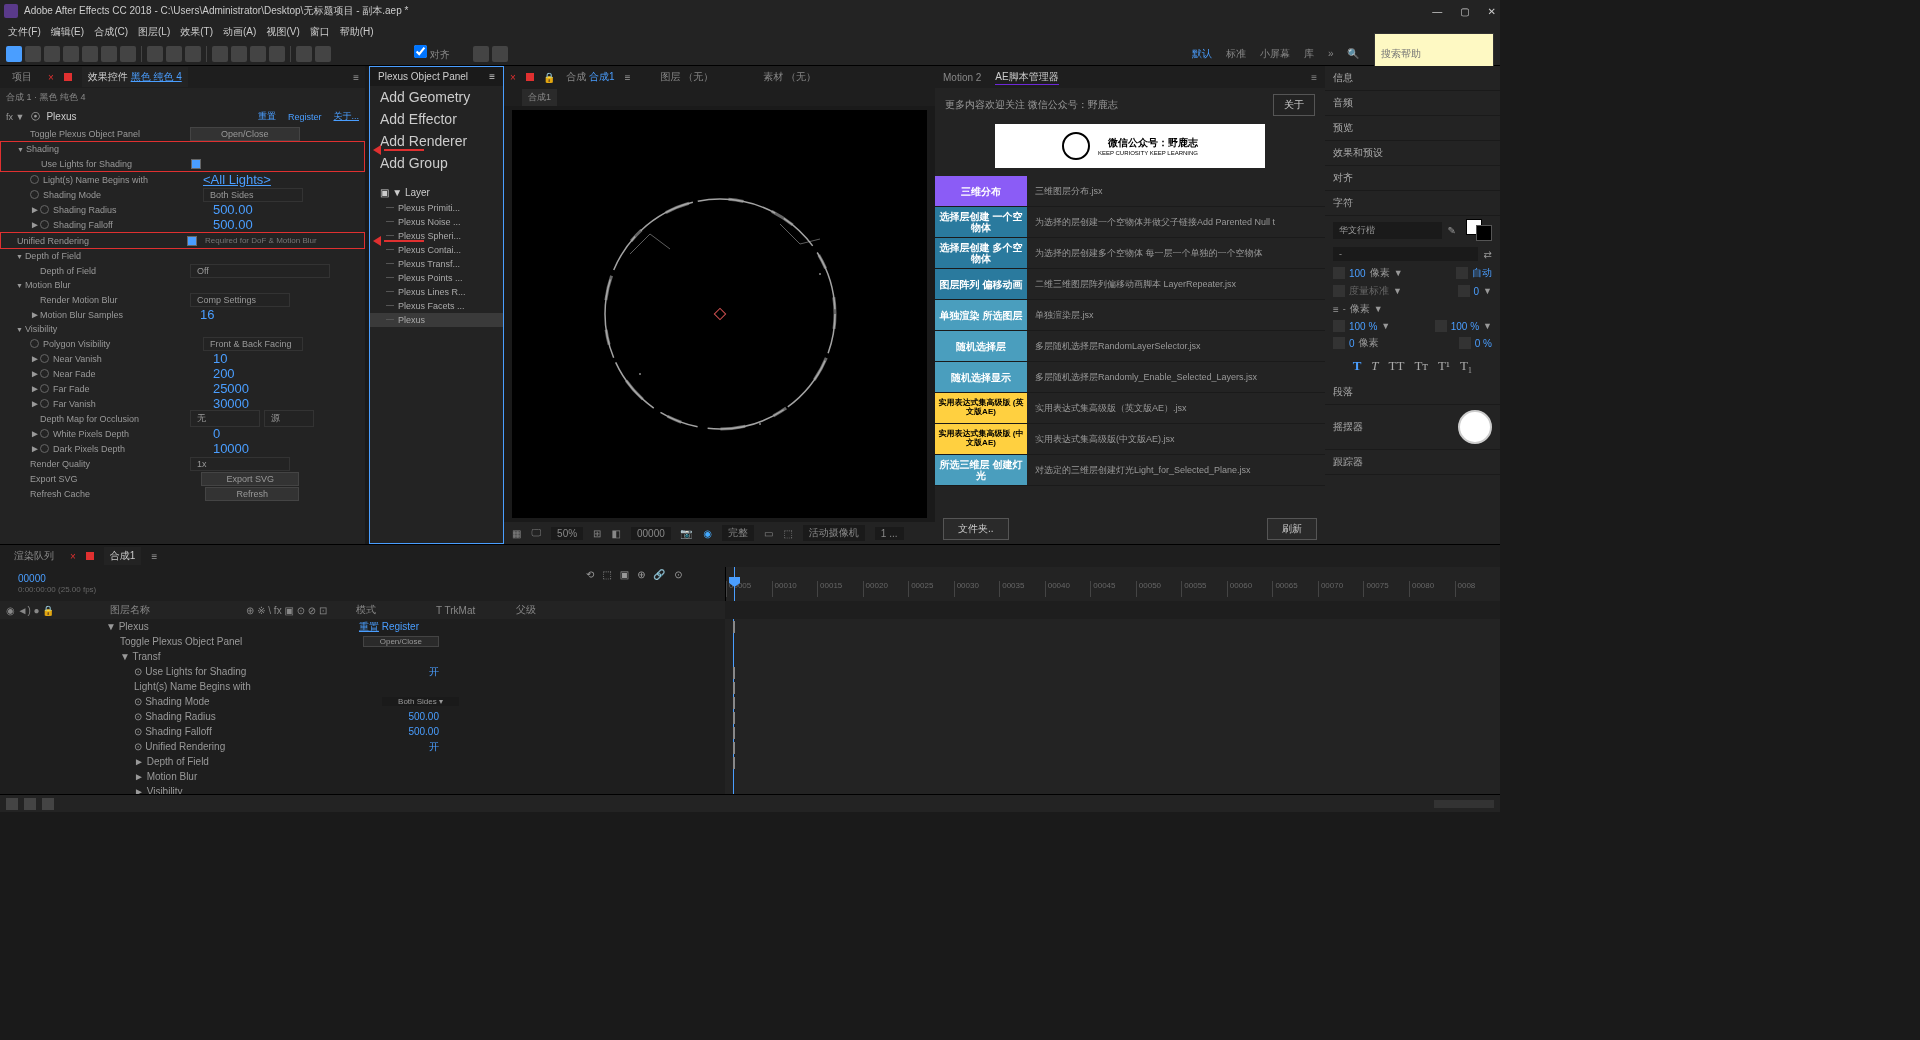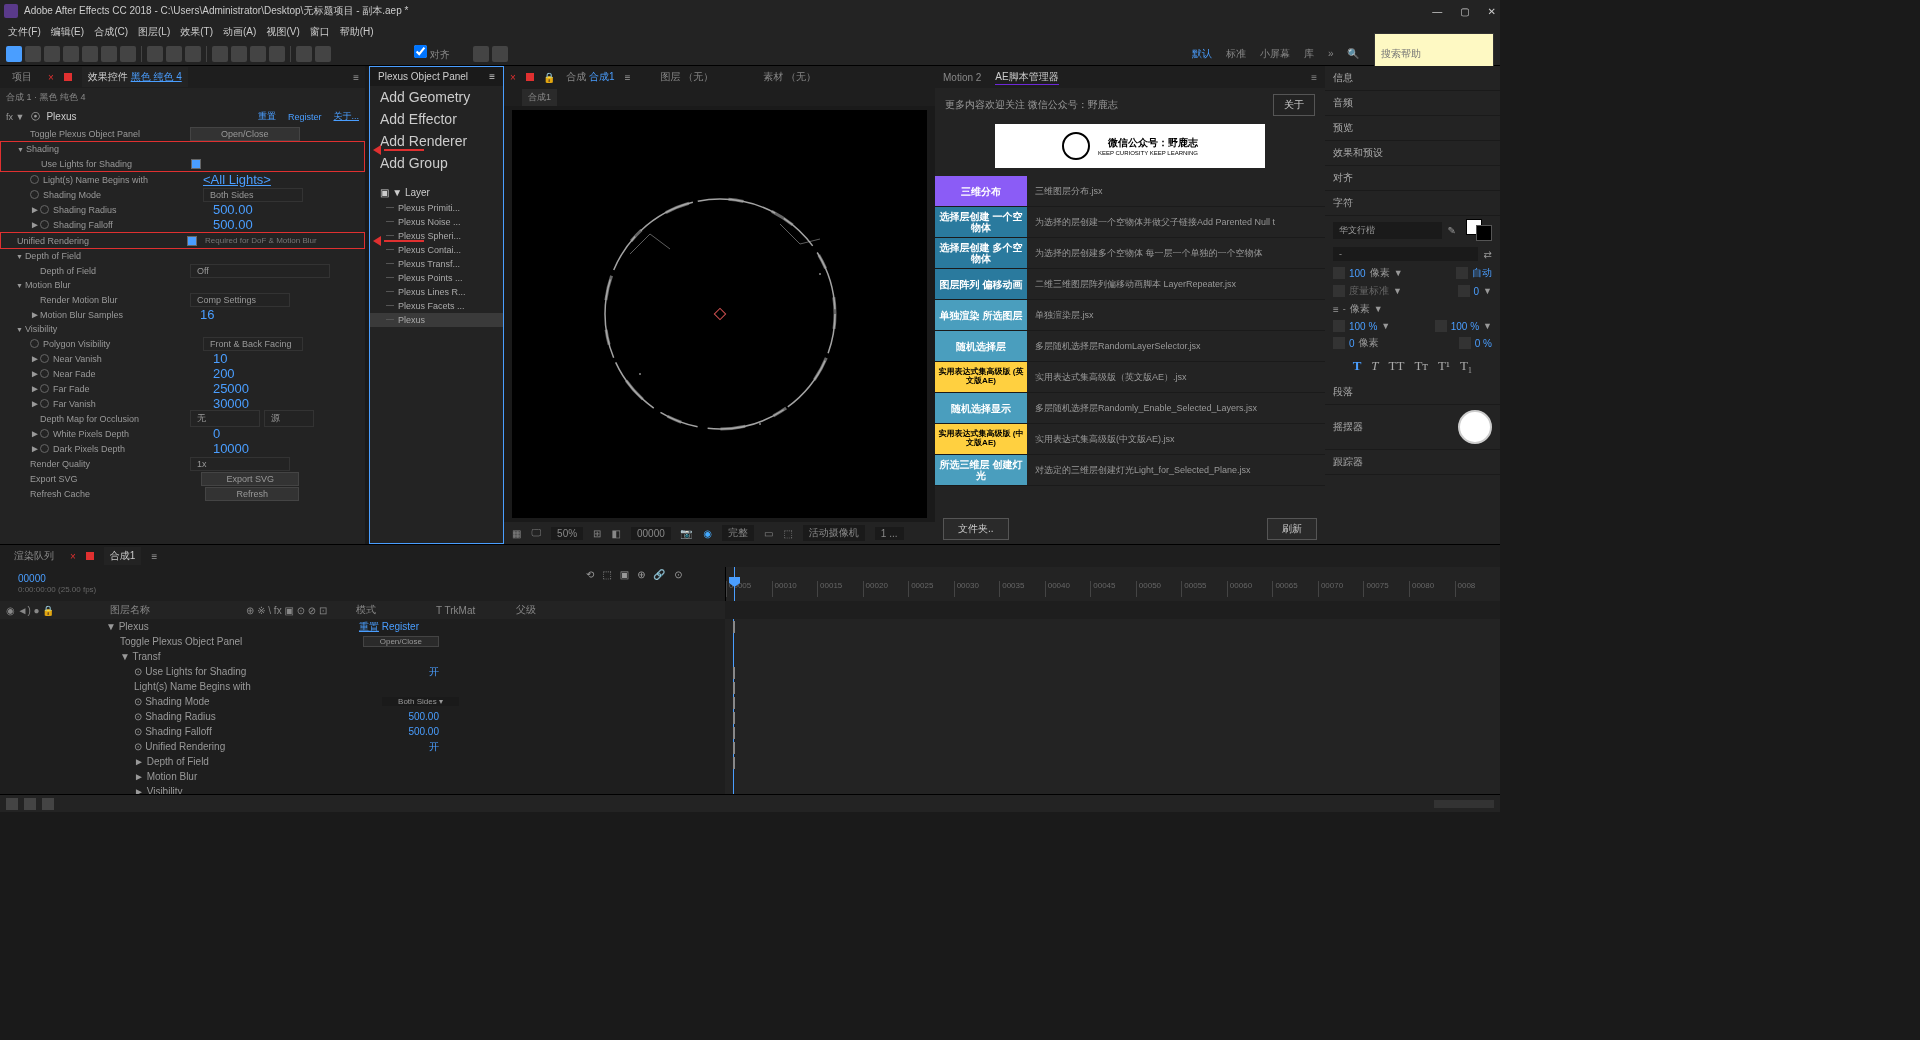--- a/index.html
+++ b/index.html
@@ -374,27 +374,27 @@
         <div class="scriptrow">
           <div class="tag c3">单独渲染
 所选图层</div>
           <div class="desc">单独渲染层.jsx</div>
         </div>
         <div class="scriptrow">
           <div class="tag c3">随机选择层</div>
           <div class="desc">多层随机选择层RandomLayerSelector.jsx</div>
         </div>
         <div class="scriptrow">
+          <div class="tag c3">随机选择显示</div>
+          <div class="desc">多层随机选择层Randomly_Enable_Selected_Layers.jsx</div>
+        </div>
+        <div class="scriptrow">
           <div class="tag c4">实用表达式集高级版
 (英文版AE)</div>
           <div class="desc">实用表达式集高级版（英文版AE）.jsx</div>
-        </div>
-        <div class="scriptrow">
-          <div class="tag c3">随机选择显示</div>
-          <div class="desc">多层随机选择层Randomly_Enable_Selected_Layers.jsx</div>
         </div>
         <div class="scriptrow">
           <div class="tag c4">实用表达式集高级版
 (中文版AE)</div>
           <div class="desc">实用表达式集高级版(中文版AE).jsx</div>
         </div>
         <div class="scriptrow">
           <div class="tag c3">所选三维层
 创建灯光</div>
           <div class="desc">对选定的三维层创建灯光Light_for_Selected_Plane.jsx</div>

